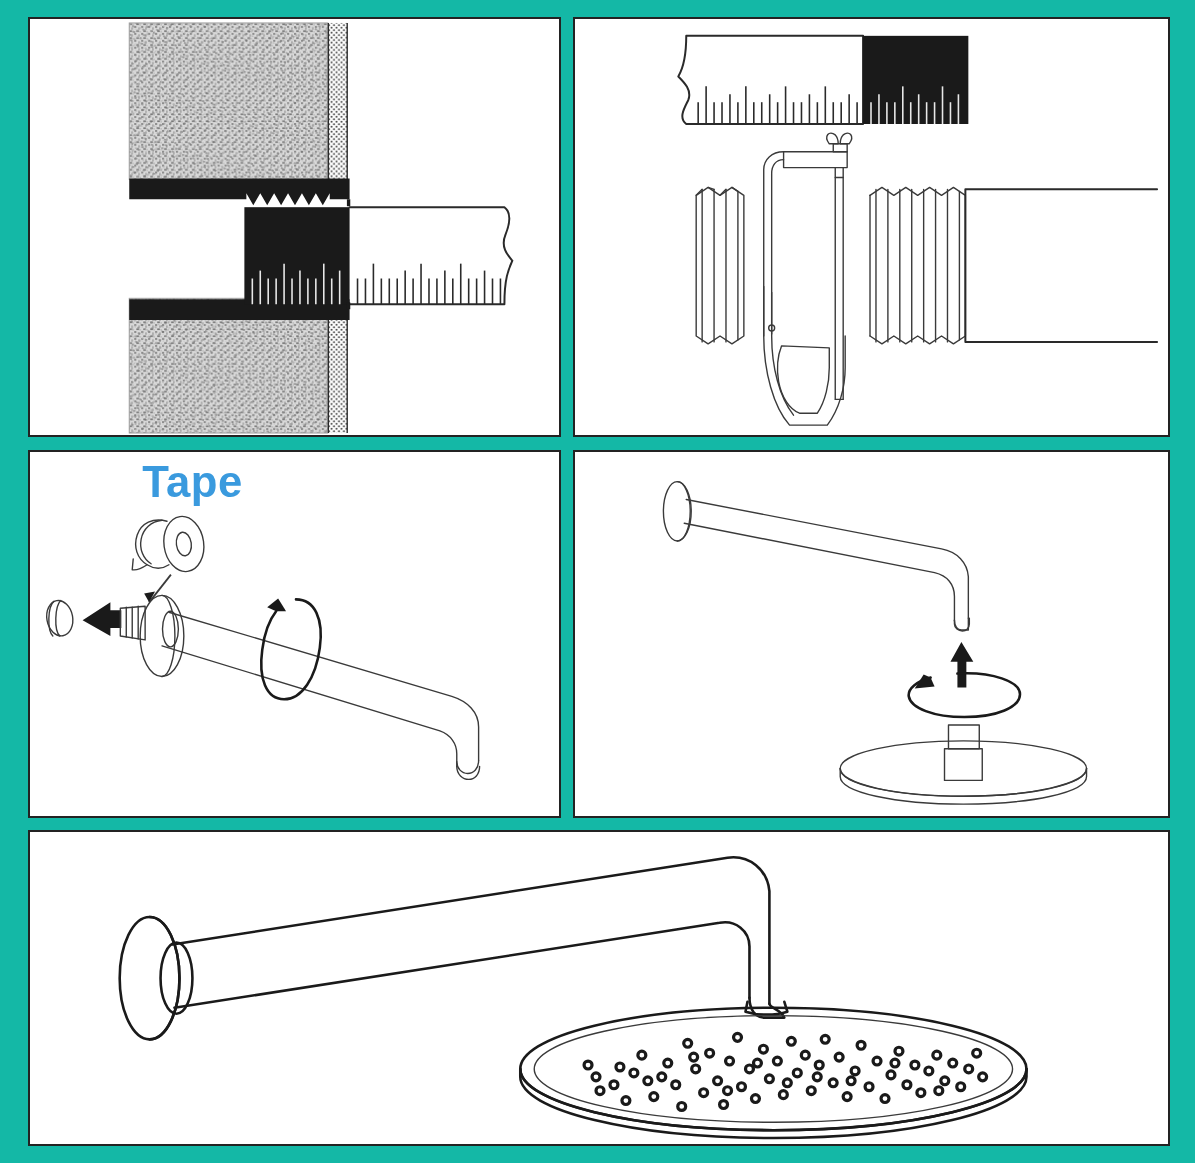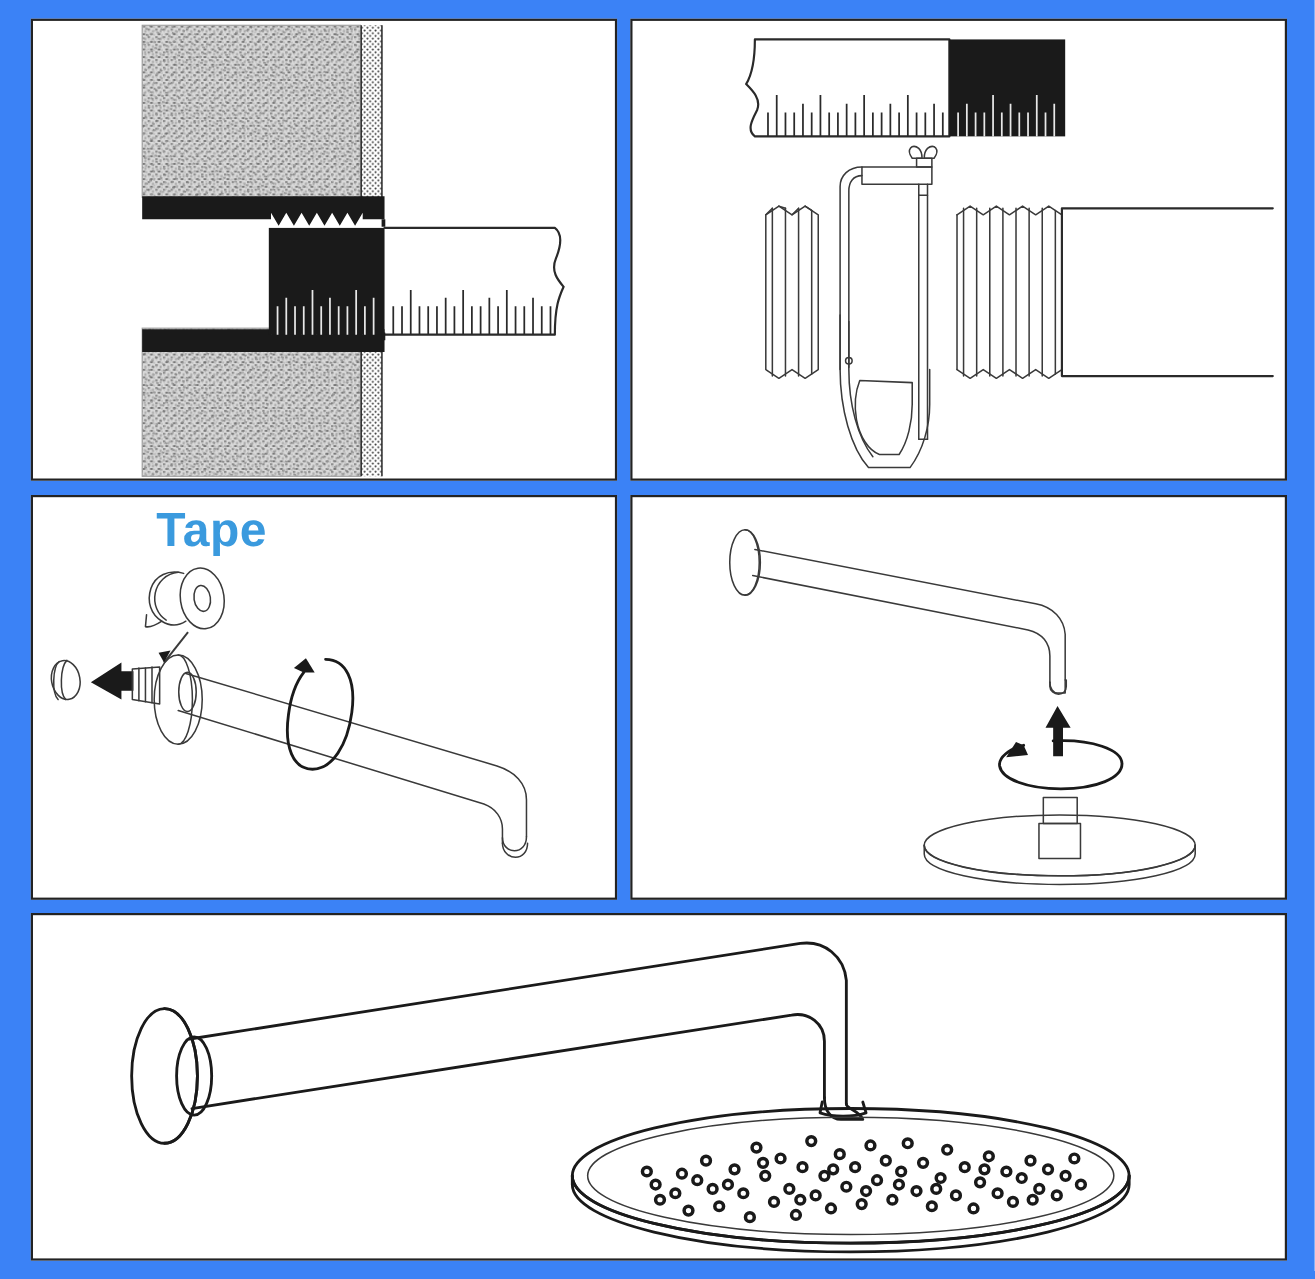--- a/index.html
+++ b/index.html
@@ -10,21 +10,21 @@
   body {
     width: 1195px;
     height: 1163px;
     font-family: "Liberation Sans", sans-serif;
     overflow: hidden;
   }
   #sheet {
     position: relative;
     width: 1195px;
     height: 1163px;
-    background: #3b82f6;
+    background: #14b8a6;
   }
   .panel {
     position: absolute;
     background: #ffffff;
     border: 2px solid #232323;
     box-sizing: border-box;
     overflow: hidden;
   }
   .panel-svg {
     display: block;

